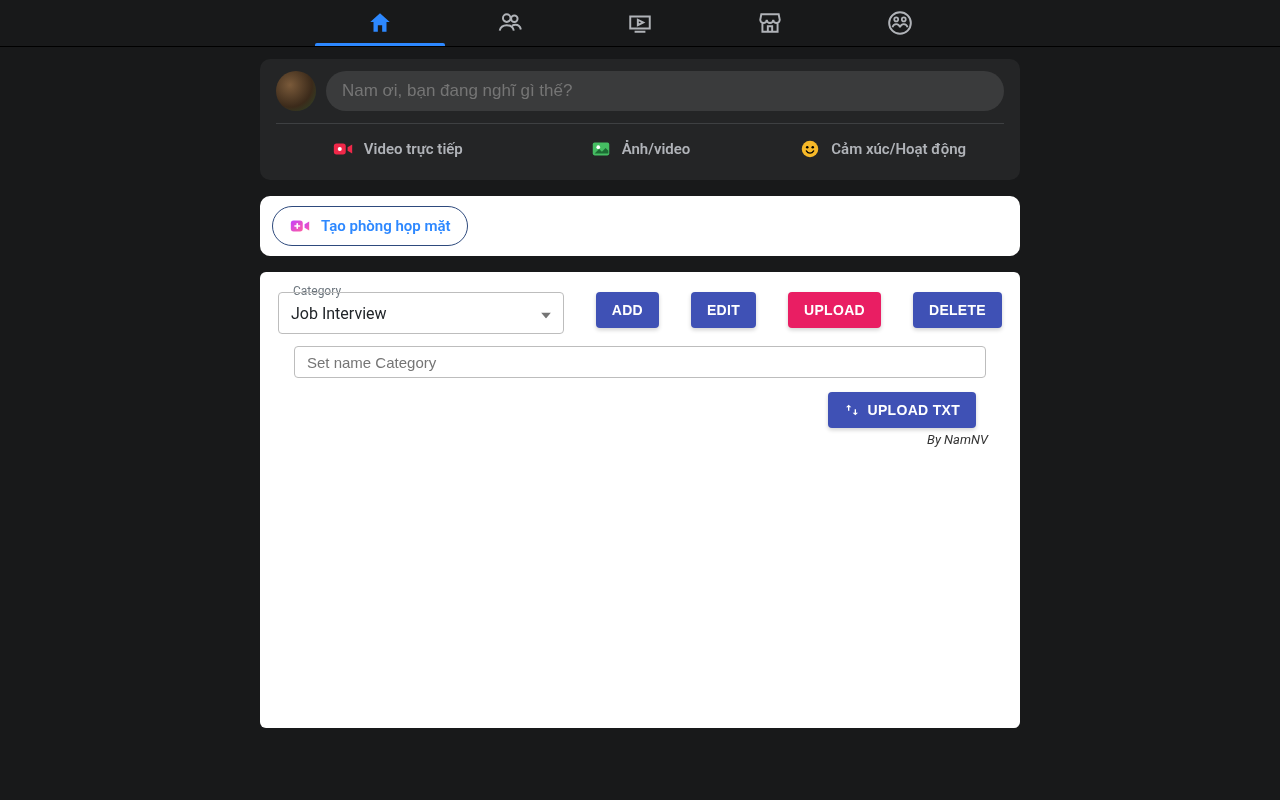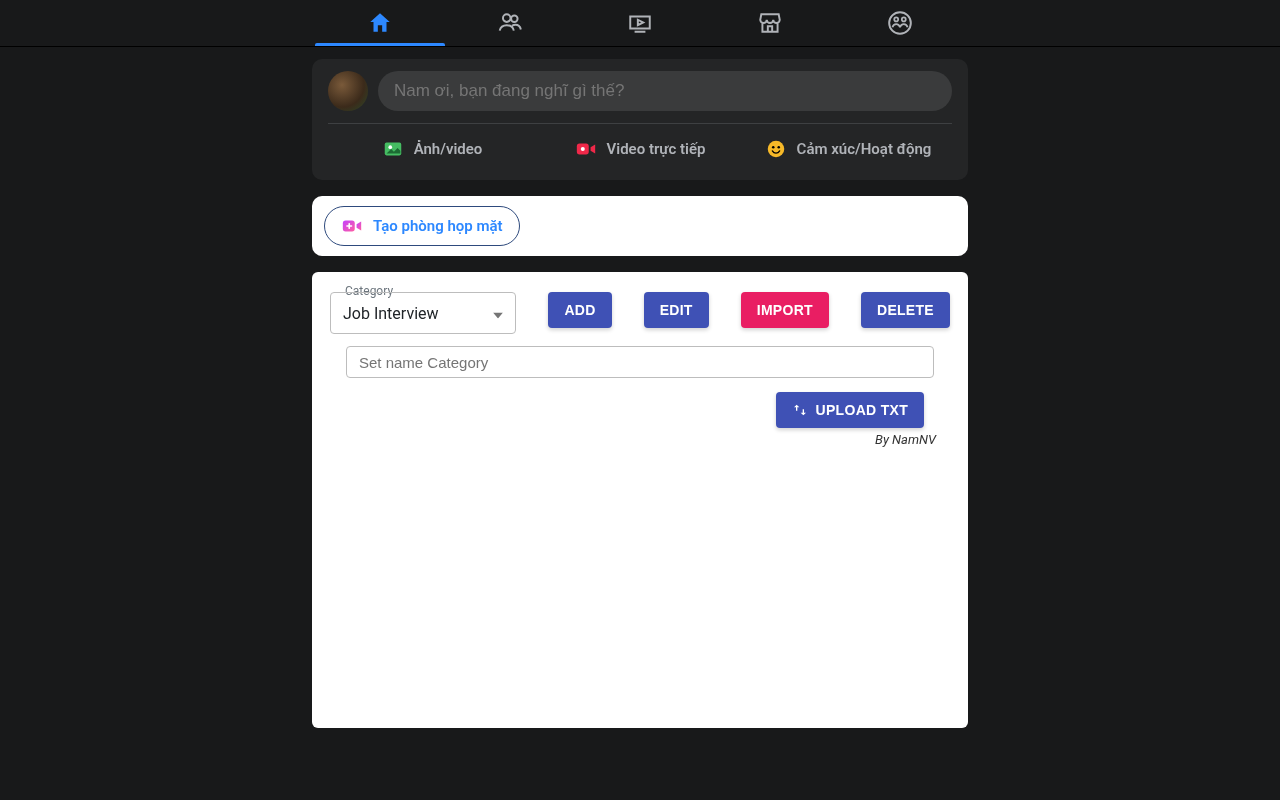--- a/index.html
+++ b/index.html
@@ -38,21 +38,21 @@
     position: absolute;
     bottom: 0;
     left: 0;
     right: 0;
     height: 3px;
     background: #2d88ff;
     border-radius: 2px 2px 0 0;
   }
 
   .feed {
-    width: 656px;
+    width: 760px;
     margin: 12px auto 0 auto;
     display: flex;
     flex-direction: column;
     gap: 16px;
   }
 
   .card-dark {
     background: #242526;
     border-radius: 10px;
     padding: 12px 16px;
@@ -258,33 +258,33 @@
 
   <div class="card-dark">
     <div class="composer-top">
       <div class="avatar"></div>
       <input class="composer-input" placeholder="Nam ơi, bạn đang nghĩ gì thế?" style="">
     </div>
     <div class="composer-divider"></div>
     <div class="composer-actions">
       <div class="composer-action">
         <svg width="22" height="22" viewBox="0 0 24 24">
+            <rect x="2" y="6" width="13" height="12" rx="3" fill="#f02849"></rect>
+            <path d="M17 10l5-3v10l-5-3z" fill="#f02849"></path>
+            <circle cx="8.5" cy="12" r="2.2" fill="#fff"></circle>
+          </svg>
+        <span>Video trực tiếp</span>
+      </div>
+      <div class="composer-action">
+        <svg width="22" height="22" viewBox="0 0 24 24">
             <rect x="3" y="5" width="18" height="14" rx="2" fill="#45bd62"></rect>
             <circle cx="9" cy="10" r="2" fill="#fff"></circle>
             <path d="M5 17l5-5 3 3 4-4 3 3v3H5z" fill="#1c6b33"></path>
           </svg>
         <span>Ảnh/video</span>
-      </div>
-      <div class="composer-action">
-        <svg width="22" height="22" viewBox="0 0 24 24">
-            <rect x="2" y="6" width="13" height="12" rx="3" fill="#f02849"></rect>
-            <path d="M17 10l5-3v10l-5-3z" fill="#f02849"></path>
-            <circle cx="8.5" cy="12" r="2.2" fill="#fff"></circle>
-          </svg>
-        <span>Video trực tiếp</span>
       </div>
       <div class="composer-action">
         <svg width="22" height="22" viewBox="0 0 24 24">
             <circle cx="12" cy="12" r="9" fill="#f7b928"></circle>
             <circle cx="9" cy="10" r="1.4" fill="#000"></circle>
             <circle cx="15" cy="10" r="1.4" fill="#000"></circle>
             <path d="M8 14c1 1.6 2.5 2.4 4 2.4s3-.8 4-2.4" fill="none" stroke="#000" stroke-width="1.4" stroke-linecap="round"></path>
           </svg>
         <span>Cảm xúc/Hoạt động</span>
       </div>
@@ -316,21 +316,21 @@
           <span>Job Interview</span>
           <span class="select-caret">
             <svg width="10" height="6" viewBox="0 0 10 6">
                 <path d="M0 0l5 6 5-6z" fill="#757575"></path>
               </svg>
           </span>
         </div>
       </div>
       <button class="btn btn-indigo">ADD</button>
       <button class="btn btn-indigo">EDIT</button>
-      <button class="btn btn-danger">IMPORT</button>
+      <button class="btn btn-danger">UPLOAD</button>
       <button class="btn btn-indigo">DELETE</button>
     </div>
 
 
     <input class="cat-input" placeholder="Set name Category" style="">
 
     <div class="upload-row">
       <button class="btn btn-indigo">
         <svg width="16" height="16" viewBox="0 0 24 24">
             <path fill="#fff" d="M7 4l-4 4h3v5h2V8h3zM17 20l4-4h-3v-5h-2v5h-3z"></path>

